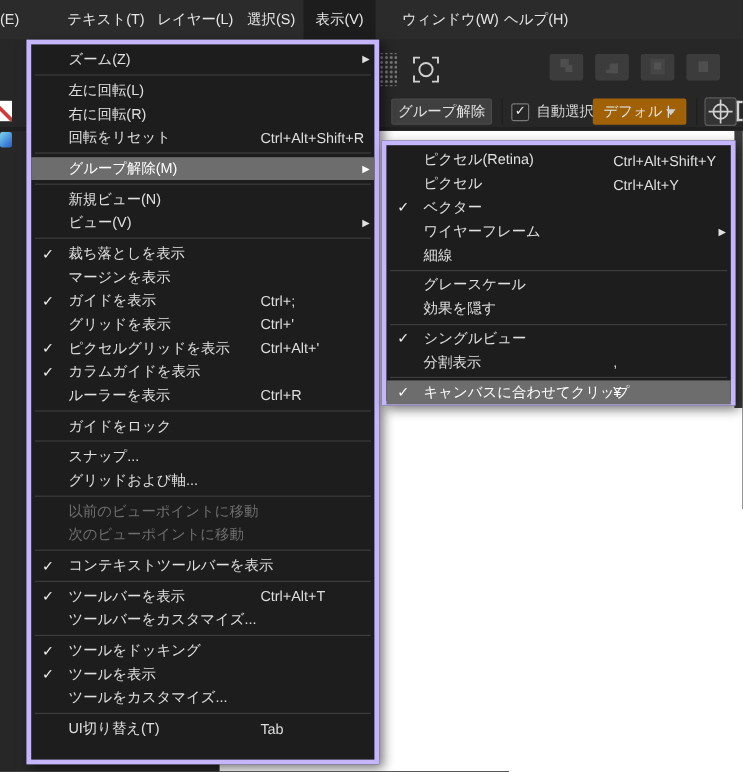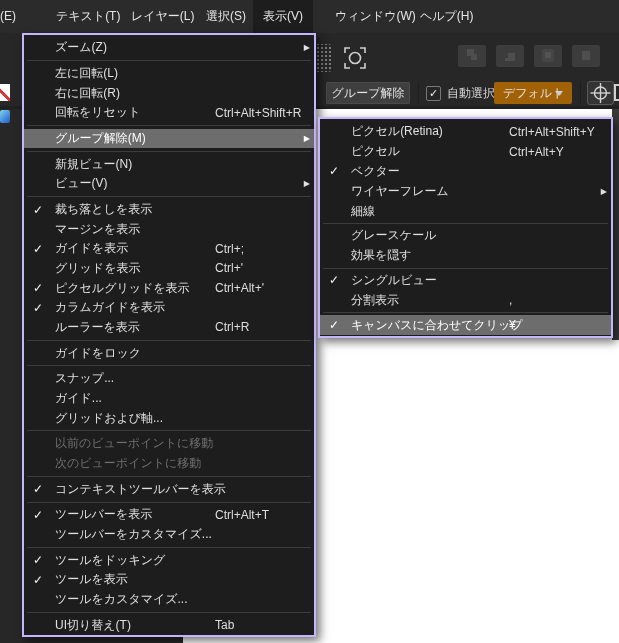--- a/index.html
+++ b/index.html
@@ -48,21 +48,21 @@
   .bracket-icon{position:absolute;left:614px;top:84px;width:8px;height:17px;border-left:2px solid #cfcfcf;
     border-top:2px solid #cfcfcf;border-bottom:2px solid #cfcfcf;box-sizing:border-box;}
 
   
   .swatch{position:absolute;left:-6px;top:84px;width:16px;height:17px;background:#ffffff;overflow:hidden;
     background-image:linear-gradient(45deg,transparent 43%,#d23a3a 45%,#d23a3a 56%,transparent 58%);}
   .mini-icon{position:absolute;left:0px;top:110px;width:10px;height:13px;border-radius:2px;
     background:linear-gradient(135deg,#7fd4ef 0%,#3a7fd9 70%,#2c5bb0 100%);}
 
   
-  .menu{position:absolute;background:#1d1d1d;border:2px solid #c4b5fd;box-sizing:border-box;
+  .menu{position:absolute;background:#1d1d1d;border:4px solid #c4b5fd;box-sizing:border-box;
         box-shadow:4px 4px 9px rgba(0,0,0,.55);z-index:10;padding:3px 0;}
   #view-menu{left:22px;top:33px;width:294px;height:604px;}
   #view-mode-menu{left:318px;top:117px;width:295px;height:221px;}
 
   .mrow{display:flex;align-items:center;height:19.6px;padding:0 4px 0 6px;font-size:12px;color:#e0e0e0;white-space:nowrap;}
   #view-mode-menu .mrow{height:19.8px;}
   .chk{flex:none;width:22px;padding-left:3px;font-size:12px;color:#f0f0f0;}
   .lab{flex:none;width:160px;overflow:visible;}
   #view-mode-menu .lab{width:158px;}
   .sc{flex:1;color:#dedede;}
@@ -242,26 +242,20 @@
       </div>
       <div class="msep"></div>
       <div class="mrow">
         <span class="chk"></span>
         <span class="lab">スナップ...</span>
         <span class="sc"></span>
         <span class="arr"></span>
       </div>
       <div class="mrow">
         <span class="chk"></span>
-        <span class="lab">ガイド...</span>
-        <span class="sc"></span>
-        <span class="arr"></span>
-      </div>
-      <div class="mrow">
-        <span class="chk"></span>
         <span class="lab">グリッドおよび軸...</span>
         <span class="sc"></span>
         <span class="arr"></span>
       </div>
       <div class="msep"></div>
       <div class="mrow dis">
         <span class="chk"></span>
         <span class="lab">以前のビューポイントに移動</span>
         <span class="sc"></span>
         <span class="arr"></span>

